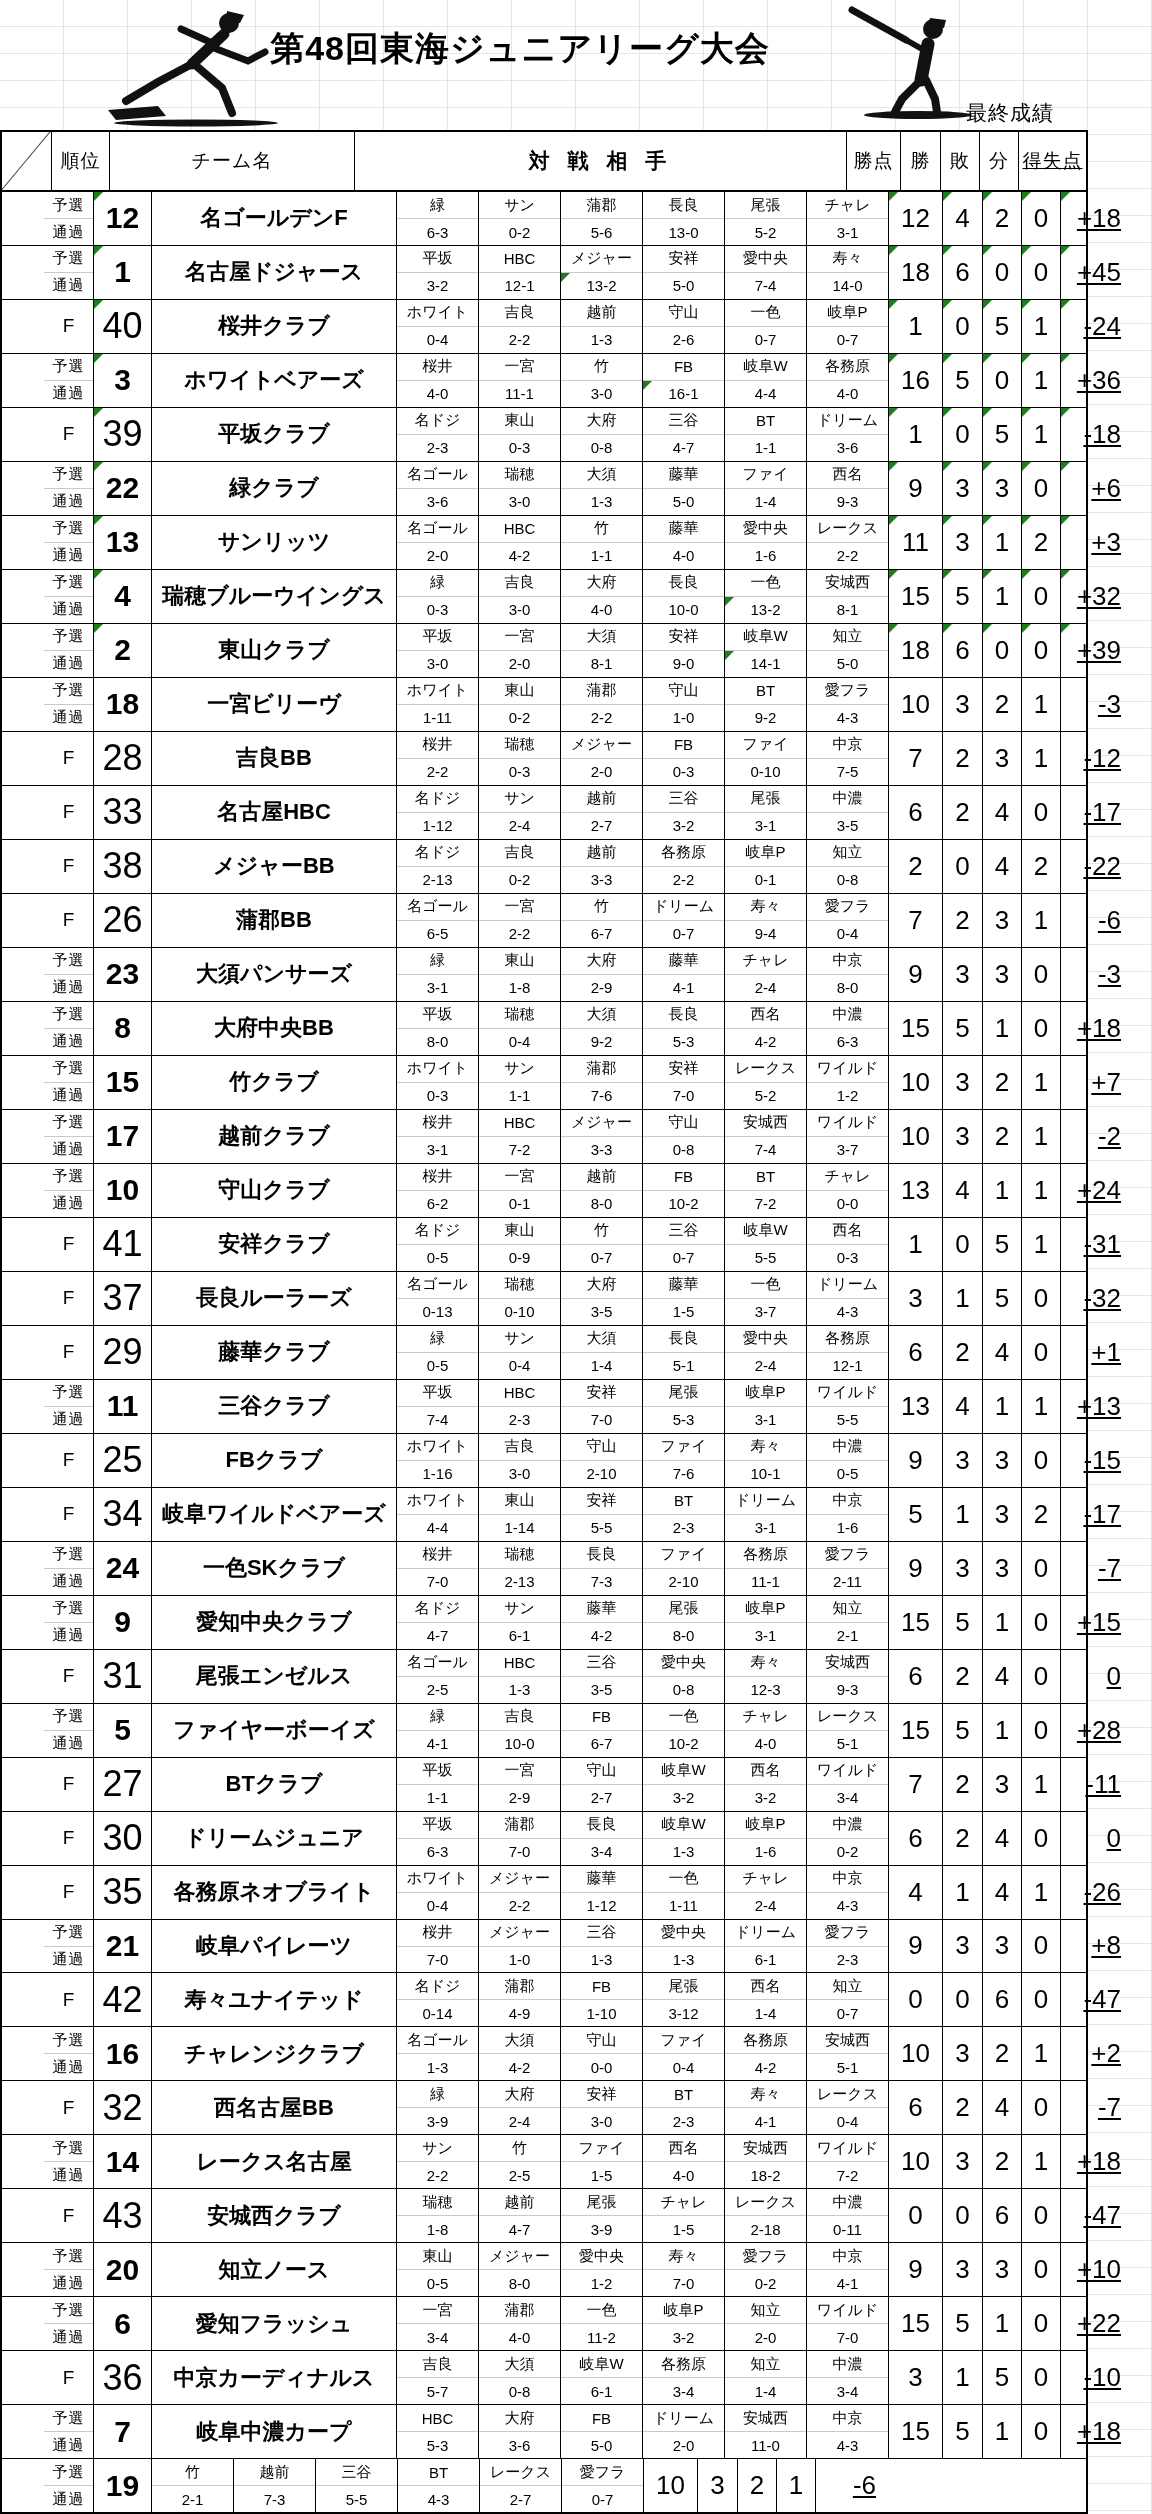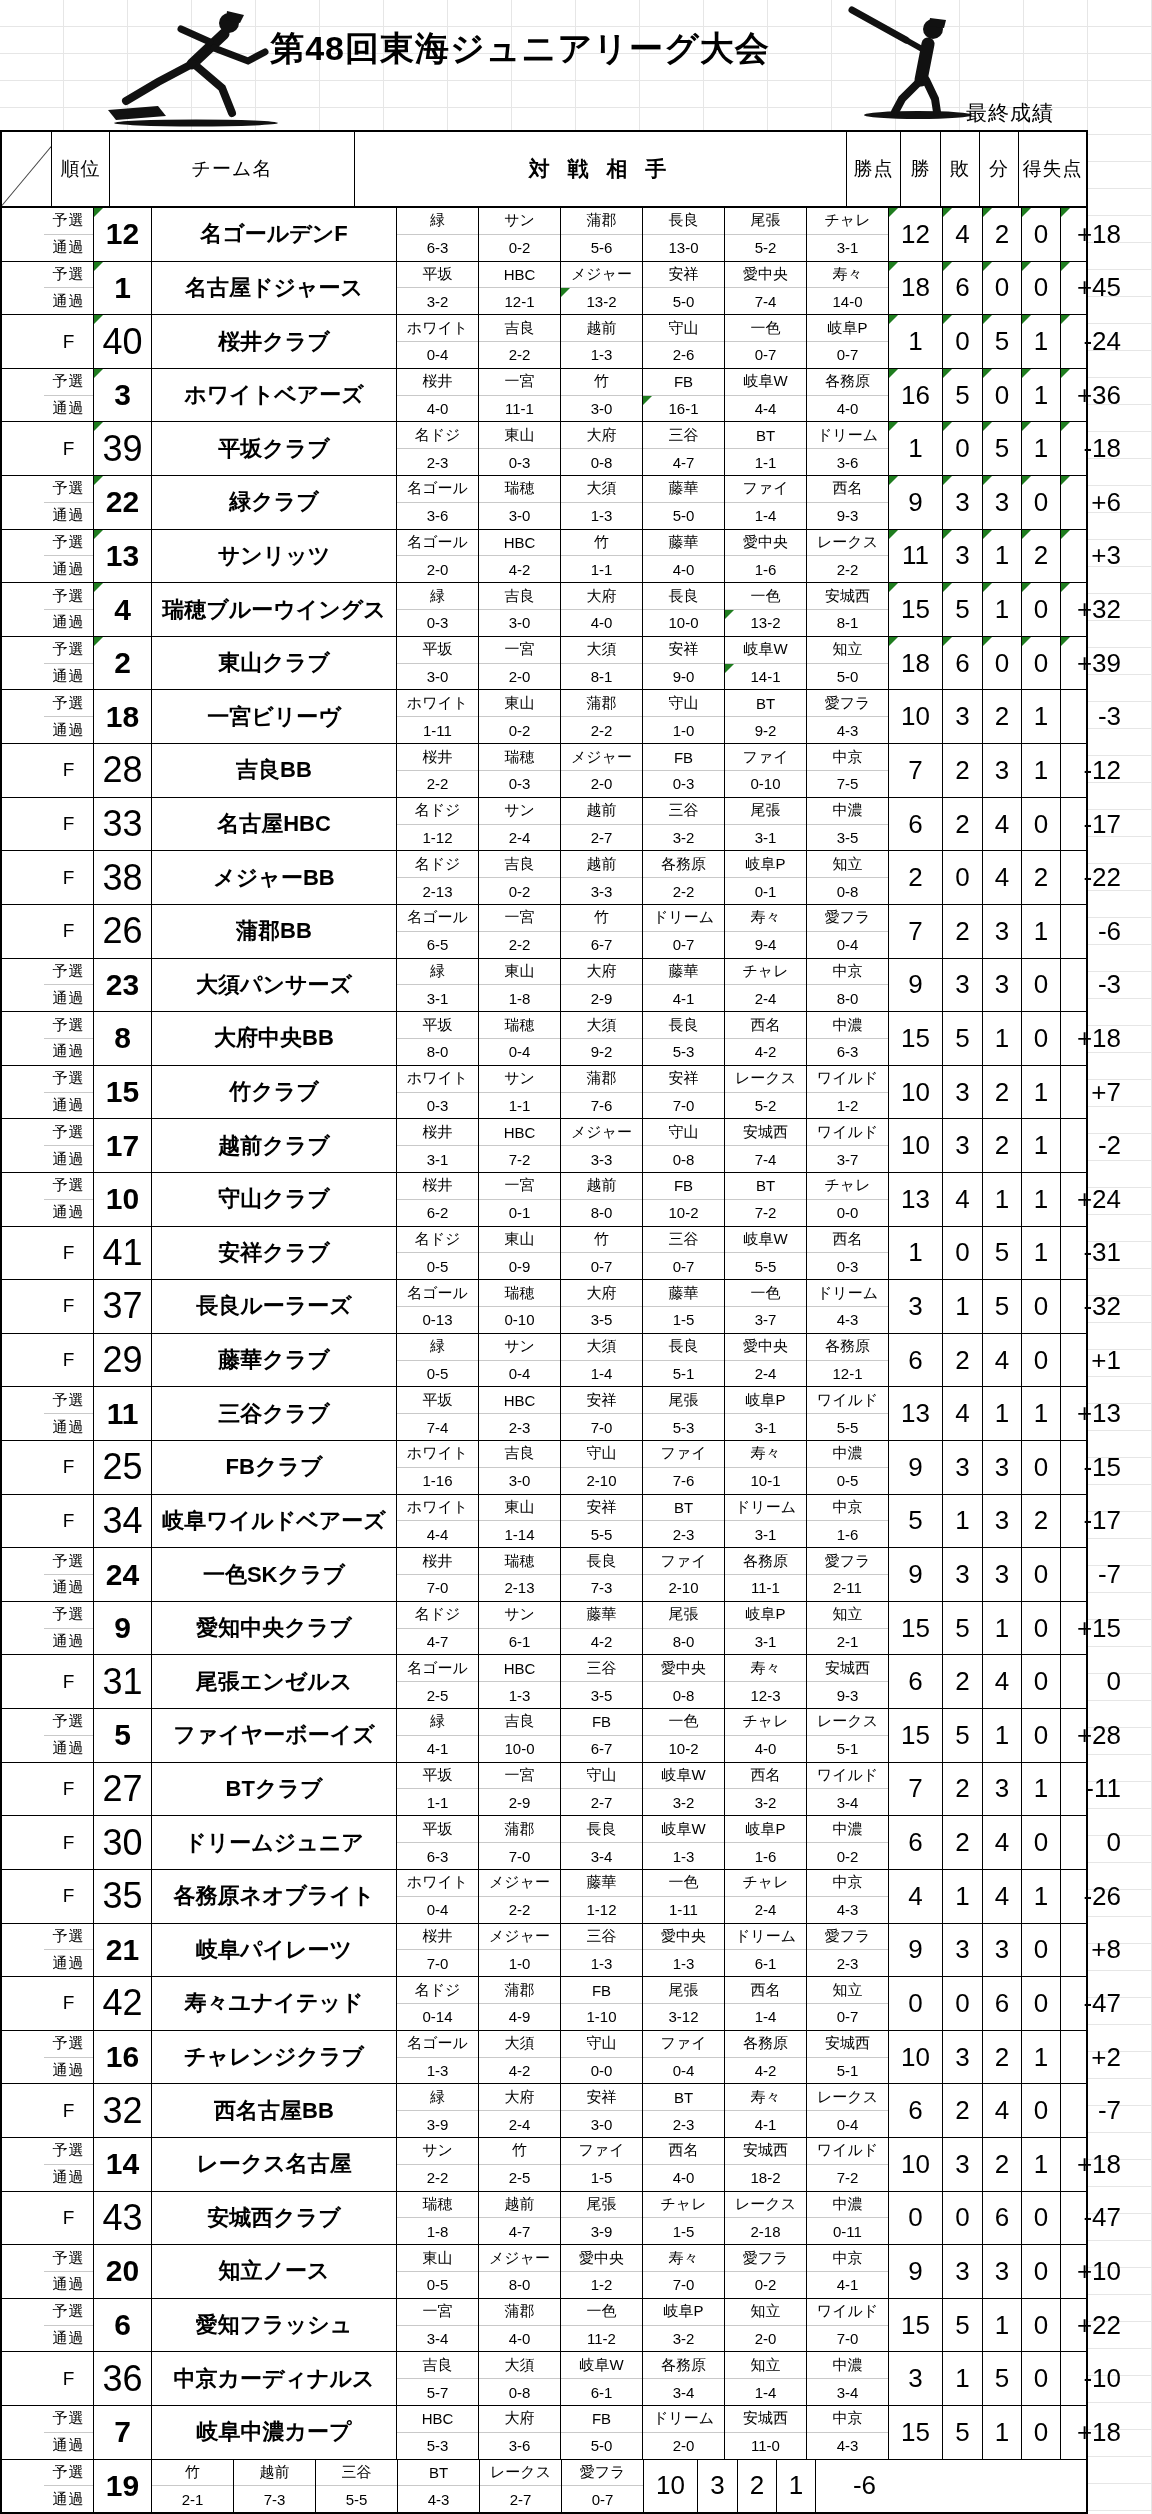--- a/index.html
+++ b/index.html
@@ -23,41 +23,41 @@
   .fig{position:absolute;z-index:2;}
   .fig-left{top:4px;left:78px;}
   .fig-right{top:0px;left:838px;}
 
   
   .stable{
     position:absolute;z-index:3;top:130px;left:0;width:1088px;height:2384px;
     box-sizing:border-box;border:2px solid #000;background:#fff;
     display:flex;flex-direction:column;
   }
-  .hrow{display:flex;height:76px;box-sizing:border-box;border-bottom:2px solid #000;flex:none;}
+  .hrow{display:flex;height:60px;box-sizing:border-box;border-bottom:2px solid #000;flex:none;}
   .tbody{display:flex;flex-direction:column;flex:1 1 auto;}
   .row{display:flex;flex:1 1 0;box-sizing:border-box;border-bottom:1px solid #000;min-height:0;padding-left:42px;}
   .row:last-child{border-bottom:none;}
 
   .cell{
     box-sizing:border-box;border-right:1px solid #000;position:relative;overflow:hidden;
     display:flex;align-items:center;justify-content:center;flex:none;
   }
   .row .cell:last-child,.hrow .cell:last-child{border-right:none;}
 
   .c-status{width:50px;}
   .c-rank{width:58px;}
   .c-team{width:245px;}
   .c-opp{width:82px;}
   .c-opps{width:492px;}
   .c-pts{width:54px;}
   .c-w{width:40px;}
   .c-l{width:39px;}
   .c-d{width:39px;}
-  .c-gd{width:67px;}
+  .c-gd{width:67px;text-decoration:underline;}
 
   .hcell{font-size:19px;letter-spacing:1px;}
   .h-opps{font-size:21px;font-weight:700;letter-spacing:6px;}
   .corner{padding:0;}
   .diag{
     position:absolute;bottom:0;left:0;width:78px;height:1px;background:#444;
     transform-origin:0 50%;transform:rotate(-50.2deg);
   }
 
   

